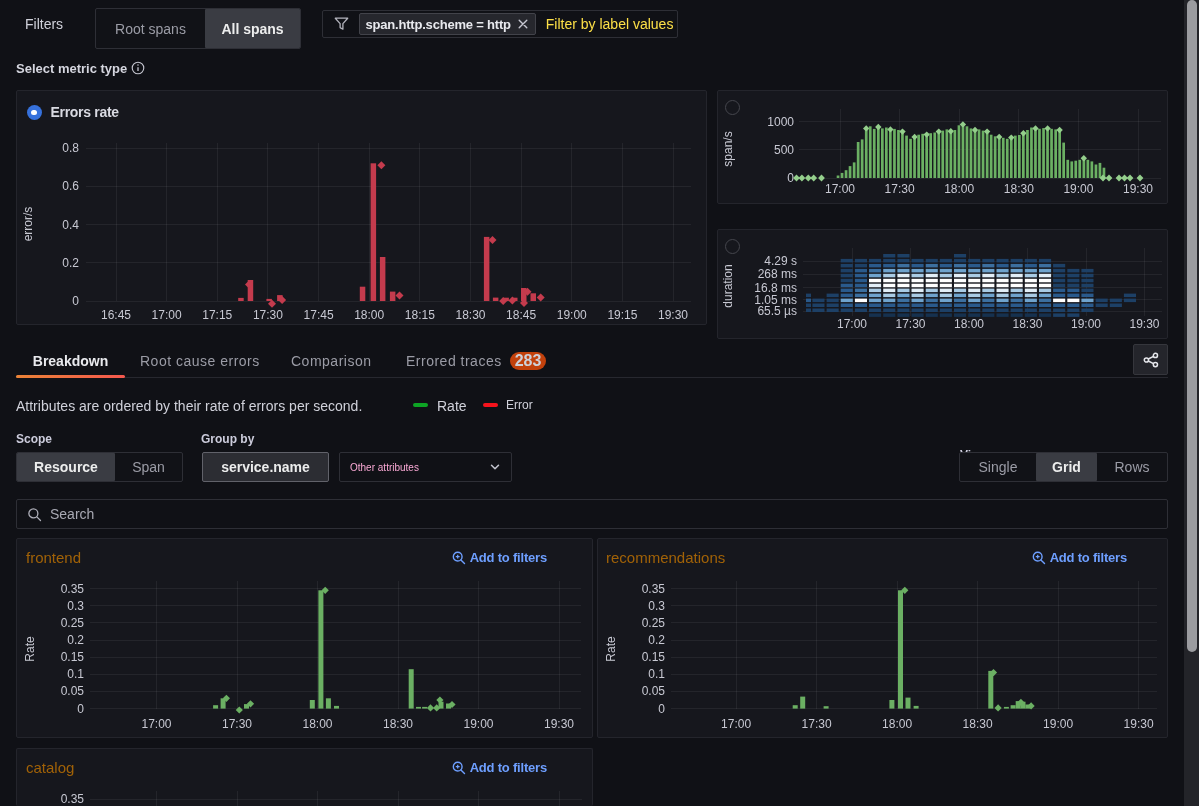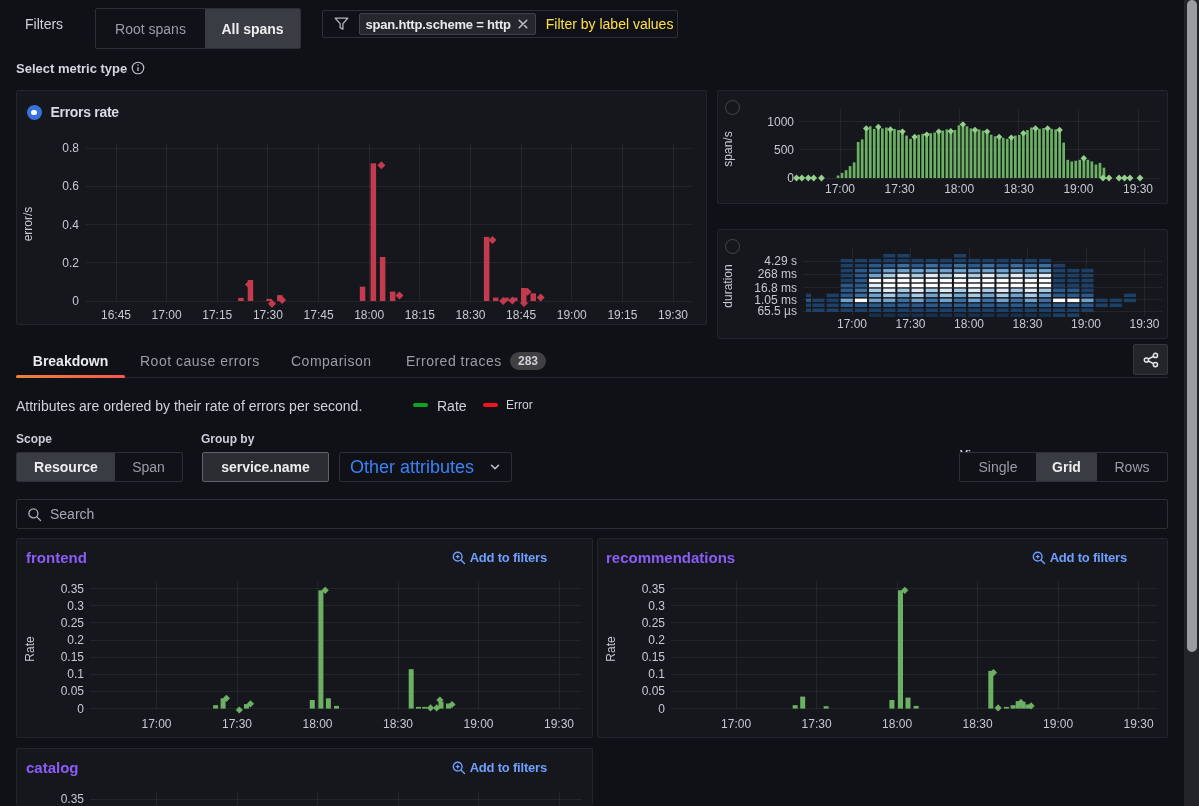--- a/index.html
+++ b/index.html
@@ -2,21 +2,21 @@
 <html><head><meta charset="utf-8"><style>
 *{margin:0;padding:0;box-sizing:border-box}
 html,body{background:#101116;width:1199px;height:806px;overflow:hidden}
 body{font-family:"Liberation Sans",sans-serif;color:#ccccdc;position:relative}
 .abs{position:absolute}
 .panel{position:absolute;background:#16171d;border:1px solid #24252c;border-radius:2px}
 .seg{position:absolute;border:1px solid #2e2f36;border-radius:2px;background:#111217;display:flex}
 .seg>div{display:flex;align-items:center;justify-content:center;font-size:14px;color:#9b9ca6;height:100%}
 .seg>div.on{background:#3a3c43;color:#eceded;font-weight:bold;border-radius:1px}
 .lbl12{position:absolute;font-size:12px;font-weight:bold;color:#ccccdc}
-.ptitle{position:absolute;font-size:15px;font-weight:bold;color:#8b5cf6}
+.ptitle{position:absolute;font-size:15px;font-weight:normal;color:#a16207}
 .addf{position:absolute;font-size:13px;font-weight:bold;letter-spacing:-0.2px;color:#6e9fff;display:flex;align-items:center;gap:4px}
 </style></head><body>
 <div class="abs" style="left:25px;top:16px;font-size:14px;color:#d0d1da">Filters</div>
 <div class="seg" style="left:95px;top:8px;width:206px;height:41px">
     <div style="width:109px">Root spans</div>
     <div class="on" style="width:95px">All spans</div>
   </div>
 <div class="abs" style="left:321.5px;top:10px;width:356px;height:28px;border:1px solid #2e2f36;border-radius:2px;display:flex;align-items:center">
     <div style="margin-left:10px;display:flex">
       <svg width="17" height="16" viewBox="0 0 16 16">
@@ -481,21 +481,21 @@
       <rect x="321.0" y="83.4" width="12.1" height="3.5" fill="#16314f"></rect>
     </svg>
     <div class="abs" style="left:7px;top:9px;width:15px;height:15px;border-radius:50%;border:1px solid #45464d"></div>
   </div>
 <div class="abs" style="left:16px;top:344px;width:1152px;height:34px;border-bottom:1px solid rgba(204,204,220,0.13)">
     <div class="abs" style="left:0;top:0;width:109px;height:33px;display:flex;align-items:center;justify-content:center;font-size:14px;font-weight:bold;color:#e9eaee">Breakdown</div>
     <div class="abs" style="left:0;top:31px;width:109px;height:3px;border-radius:2px;background:linear-gradient(90deg,#eb8337,#f5584e)"></div>
     <div class="abs" style="left:124px;top:0;height:33px;display:flex;align-items:center;font-size:14px;letter-spacing:0.5px;color:#9b9ca6">Root cause errors</div>
     <div class="abs" style="left:275px;top:0;height:33px;display:flex;align-items:center;font-size:14px;letter-spacing:0.5px;color:#9b9ca6">Comparison</div>
     <div class="abs" style="left:390px;top:0;height:33px;display:flex;align-items:center;font-size:14px;letter-spacing:0.5px;color:#9b9ca6">Errored traces</div>
-    <div class="abs" style="left:494px;top:8px;width:36px;height:18px;border-radius:9px;background:#404040;display:flex;align-items:center;justify-content:center;font-size:12px;font-weight:bold;color:#ced0d8">283</div>
+    <div class="abs" style="left:494px;top:8px;width:36px;height:18px;border-radius:9px;background:#c2410c;display:flex;align-items:center;justify-content:center;font-size:16px;font-weight:bold;color:#ced0d8">283</div>
     <div class="abs" style="left:1117px;top:0;width:35px;height:31px;background:#24252b;border:1px solid #35363c;border-radius:2px;display:flex;align-items:center;justify-content:center">
       <svg width="16" height="16" viewBox="0 0 16 16">
         <circle cx="3.4" cy="8" r="2.1" fill="none" stroke="#e6e7ec" stroke-width="1.5"></circle>
         <circle cx="12.4" cy="3.4" r="2.1" fill="none" stroke="#e6e7ec" stroke-width="1.5"></circle>
         <circle cx="12.4" cy="12.6" r="2.1" fill="none" stroke="#e6e7ec" stroke-width="1.5"></circle>
         <path d="M5.3 7L10.5 4.3M5.3 9L10.5 11.7" stroke="#e6e7ec" stroke-width="1.5"></path>
       </svg>
     </div>
   </div>
 <div class="abs" style="left:16px;top:398px;font-size:14px;color:#d0d1da">Attributes are ordered by their rate of errors per second.</div>
@@ -504,21 +504,21 @@
 <div class="abs" style="left:483px;top:403px;width:15px;height:4px;border-radius:2px;background:#f6131c"></div>
 <div class="abs" style="left:506px;top:398px;font-size:12px;color:#d0d1da">Error</div>
 <div class="lbl12" style="left:16px;top:432px">Scope</div>
 <div class="seg" style="left:16px;top:452px;width:167px;height:30px">
     <div class="on" style="width:98px">Resource</div>
     <div style="width:67px">Span</div>
   </div>
 <div class="lbl12" style="left:201px;top:432px">Group by</div>
 <div class="abs" style="left:202px;top:452px;width:127px;height:30px;background:#2c2d33;border:1px solid #61626a;border-radius:2px;display:flex;align-items:center;justify-content:center;font-size:14px;font-weight:bold;color:#eceded">service.name</div>
 <div class="abs" style="left:339px;top:452px;width:173px;height:30px;border:1px solid #2e2f36;border-radius:2px;display:flex;align-items:center;justify-content:space-between;padding:0 10px">
-    <span style="font-size:18px;color:#3b82f6">Other attributes</span>
+    <span style="font-size:10px;color:#f9a8d4">Other attributes</span>
     <svg width="12" height="12" viewBox="0 0 12 12">
       <path d="M2.5 4.2L6 7.8 9.5 4.2" fill="none" stroke="#c3c4ce" stroke-width="1.5" stroke-linecap="round" stroke-linejoin="round"></path>
     </svg>
   </div>
 <div class="lbl12" style="left:960px;top:448px">View</div>
 <div class="seg" style="left:959px;top:452px;width:209px;height:30px">
     <div style="width:76px">Single</div>
     <div class="on" style="width:61px">Grid</div>
     <div style="width:70px">Rows</div>
   </div>

